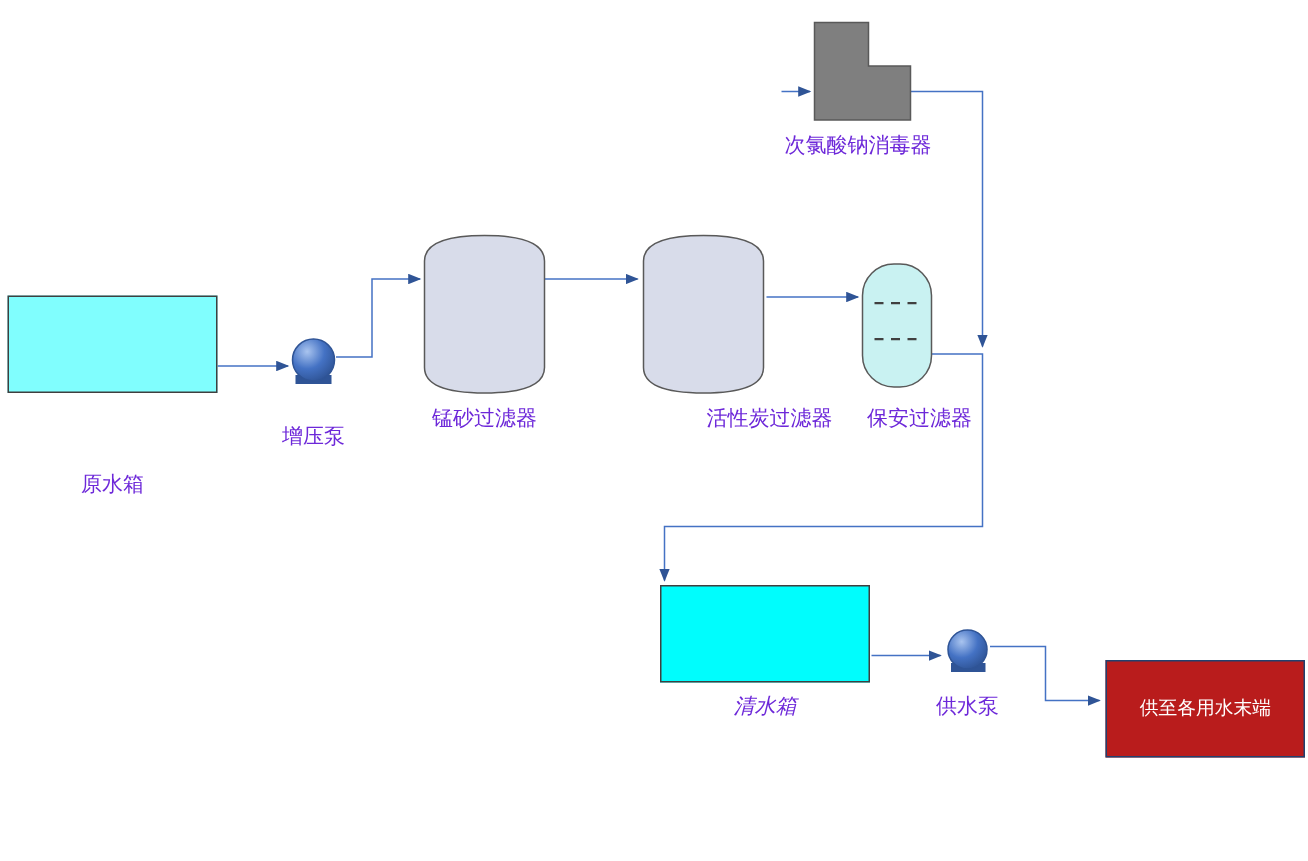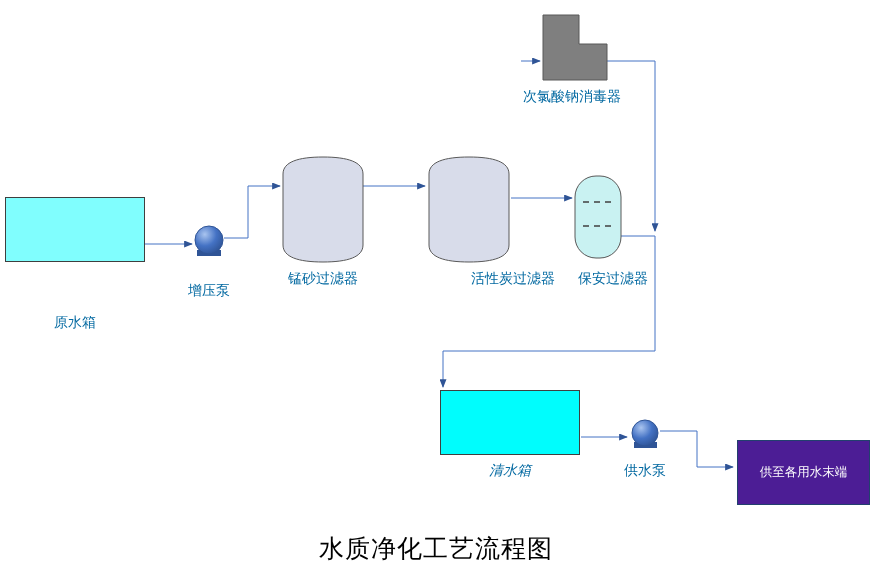--- a/index.html
+++ b/index.html
@@ -20,30 +20,30 @@
   .raw-tank{
     left:5px;top:197px;width:140px;height:65px;
     background:#80FEFE;border:1px solid #3f3f3f;
   }
   .clean-tank{
     left:440px;top:390px;width:140px;height:65px;
     background:#00FDFD;border:1px solid #3f3f3f;
   }
   .end-box{
     left:737px;top:440px;width:133px;height:65px;
-    background:#4c1d95;border:1px solid #22406e;
+    background:#b91c1c;border:1px solid #22406e;
     color:#ffffff;font-size:12.5px;
     display:flex;align-items:center;justify-content:center;
     white-space:nowrap;
   }
   .label{
     position:absolute;
     transform:translateX(-50%);
     font-size:14px;
-    color:#0369a1;
+    color:#6d28d9;
     white-space:nowrap;
   }
   .lbl-raw{left:75px;top:270px;margin-top:44px;}
   .lbl-booster{left:209px;top:282px;}
   .lbl-mn{left:323px;top:270px;font-family:Liberation Mono, monospace;}
   .lbl-carbon{left:469px;top:270px;margin-left:44px;}
   .lbl-security{left:601px;top:270px;margin-left:12px;}
   .lbl-disinfector{left:572px;top:88px;}
   .lbl-clean{left:510px;top:462px;font-style:italic;}
   .lbl-supply{left:645px;top:462px;}
@@ -117,15 +117,14 @@
 
   <span class="label lbl-raw">原水箱</span>
   <span class="label lbl-booster">增压泵</span>
   <span class="label lbl-mn">锰砂过滤器</span>
   <span class="label lbl-carbon">活性炭过滤器</span>
   <span class="label lbl-security">保安过滤器</span>
   <span class="label lbl-disinfector">次氯酸钠消毒器</span>
   <span class="label lbl-clean">清水箱</span>
   <span class="label lbl-supply">供水泵</span>
 
-  <div class="title">水质净化工艺流程图</div>
 
 </div>
 
 </body></html>

